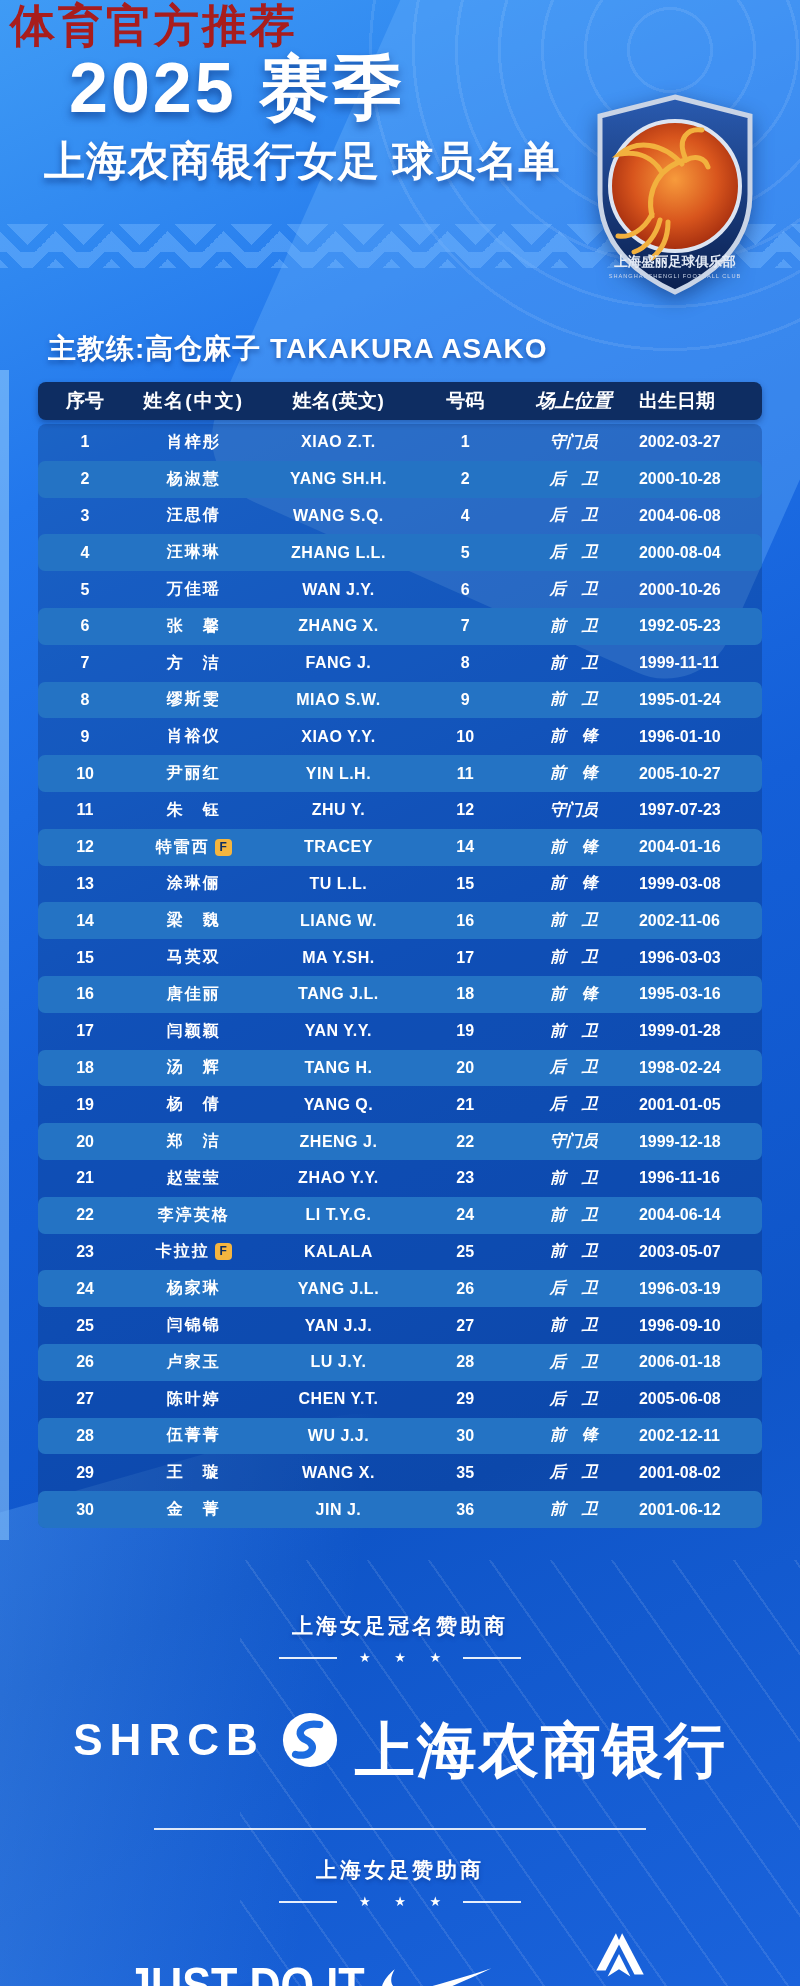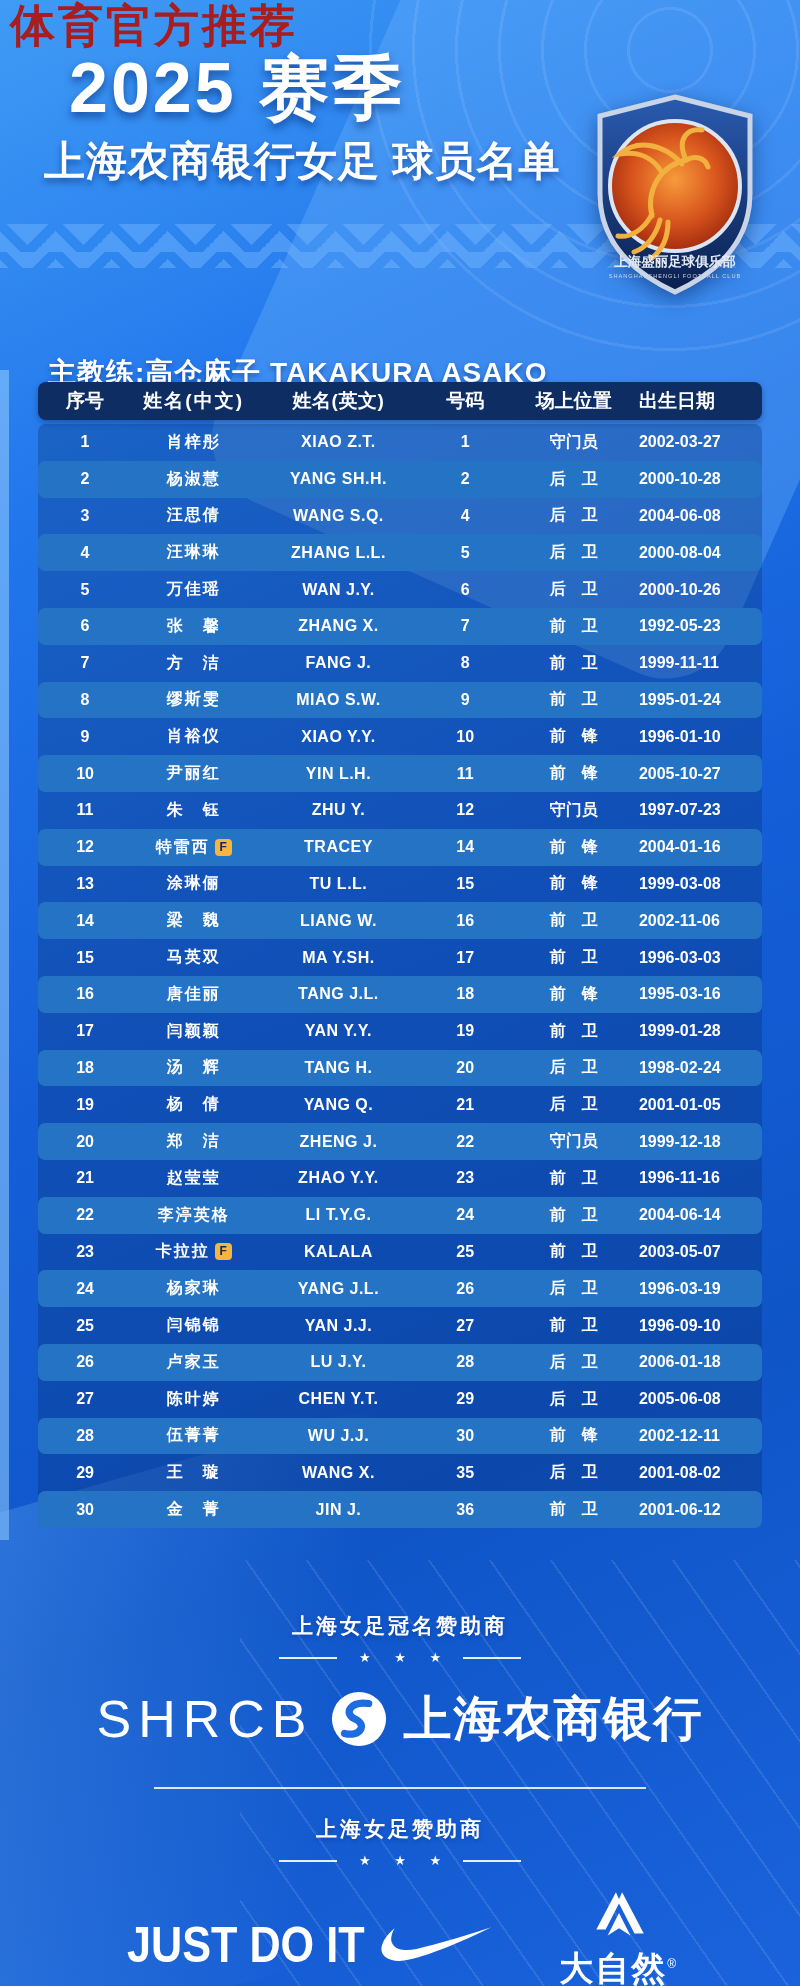--- a/index.html
+++ b/index.html
@@ -31,47 +31,47 @@
   .watermark{position:absolute;left:10px;top:-4px;font-family:"Liberation Serif","DejaVu Serif",serif;
     font-size:45px;font-weight:bold;color:#a81d1d;letter-spacing:3px;}
   .season-title{position:absolute;left:38px;top:42px;font-size:70px;font-weight:900;letter-spacing:3px;
     text-shadow:0 5px 8px rgba(0,35,110,.55);margin-left:31px;}
   .subtitle{position:absolute;left:44px;top:134px;font-size:41px;font-weight:900;letter-spacing:1px;
     text-shadow:0 4px 6px rgba(0,35,110,.55);}
   .badge{position:absolute;right:40px;top:94px;width:170px;height:202px;z-index:5;
     filter:drop-shadow(0 6px 10px rgba(0,20,70,.45));}
   
   .coach-line{position:absolute;left:48px;top:330px;font-size:28px;font-weight:bold;letter-spacing:1px;
-    text-shadow:0 3px 5px rgba(0,35,110,.5);margin-top:24px;}
+    text-shadow:0 3px 5px rgba(0,35,110,.5);}
   
   .roster{position:absolute;left:38px;top:382px;width:724px;}
   .thead{display:flex;align-items:center;height:38px;background:#0e2d62;border-radius:8px;
     font-size:19px;font-weight:bold;box-shadow:0 3px 6px rgba(0,20,70,.35);}
   .tbody{margin-top:4px;background:rgba(8,42,105,.30);border-radius:8px;}
   .trow{display:flex;align-items:center;height:36.8px;font-size:16px;font-weight:bold;}
   .trow.even{background:#2473c4;border-radius:7px;}
   .c0{width:13%;text-align:center;}
   .c1{width:17%;text-align:center;letter-spacing:2px;}
   .c2{width:23%;text-align:center;letter-spacing:.5px;}
   .c3{width:12%;text-align:center;}
-  .c4{width:18%;text-align:center;}
+  .c4{width:18%;text-align:center;font-style:italic;}
   .c5{width:17%;}
   .f-badge{display:inline-block;width:17px;height:17px;line-height:17px;margin-left:5px;
     background:#f5b53f;color:#0e2d62;font-weight:bold;font-size:12px;border-radius:4px;
     text-align:center;letter-spacing:0;vertical-align:1px;}
   
   .sponsor-area{position:absolute;left:0;top:1612px;width:100%;display:flex;flex-direction:column;
     align-items:center;z-index:4;}
   .sp-head{font-size:21px;font-weight:bold;letter-spacing:3px;text-shadow:0 2px 4px rgba(0,35,110,.4);}
   .stars-line{display:flex;align-items:center;gap:12px;margin-top:10px;}
   .stars-line .bar{width:58px;height:2px;background:rgba(255,255,255,.9);}
   .stars-line .stars{font-size:13px;letter-spacing:10px;padding-left:10px;}
   .bank-row{display:flex;align-items:center;gap:16px;margin-top:22px;}
-  .bank-latin{font-size:52px;letter-spacing:7px;font-weight:normal;}
-  .bank-cn{font-size:48px;font-weight:bold;letter-spacing:2px;}
+  .bank-latin{font-size:44px;letter-spacing:7px;font-weight:bold;}
+  .bank-cn{font-size:60px;font-weight:bold;letter-spacing:2px;margin-top:24px;}
   .divider{width:492px;height:2px;background:rgba(255,255,255,.85);margin-top:36px;}
   .sp-head2{margin-top:26px;}
   .logo-row{display:flex;align-items:center;justify-content:center;gap:64px;margin-top:30px;width:100%;}
   .nike{display:flex;align-items:center;gap:8px;}
   .jdi{font-size:45px;font-weight:900;letter-spacing:0;transform:scale(.96,1.12);white-space:nowrap;}
   .nature{display:flex;flex-direction:column;align-items:center;margin-top:-6px;}
   .nature-text{font-size:34px;font-weight:bold;letter-spacing:2px;margin-top:4px;}
   .nature-text sup{font-size:12px;font-weight:normal;}
 </style>
 </head>

